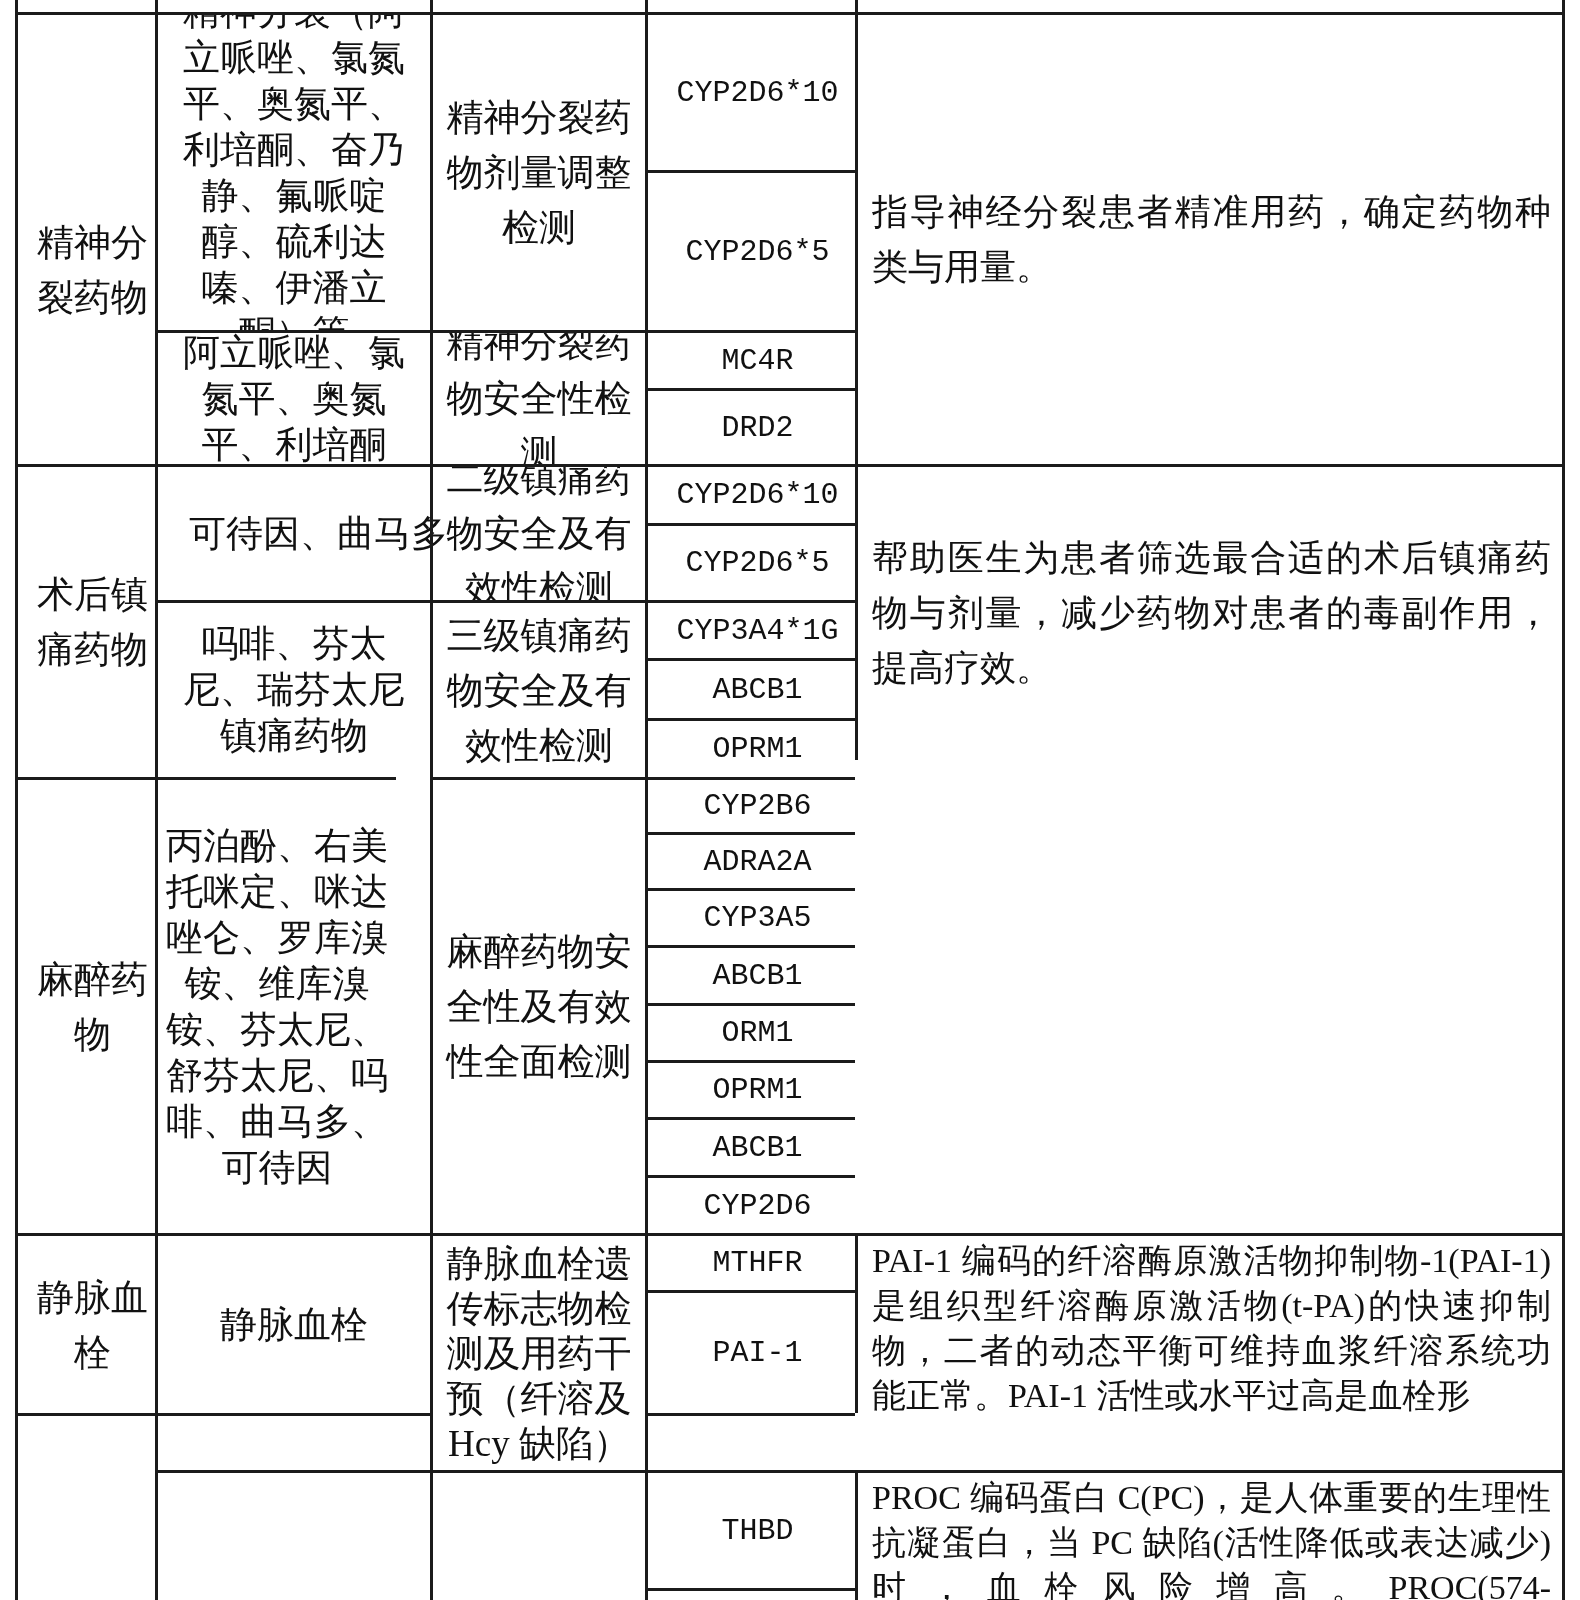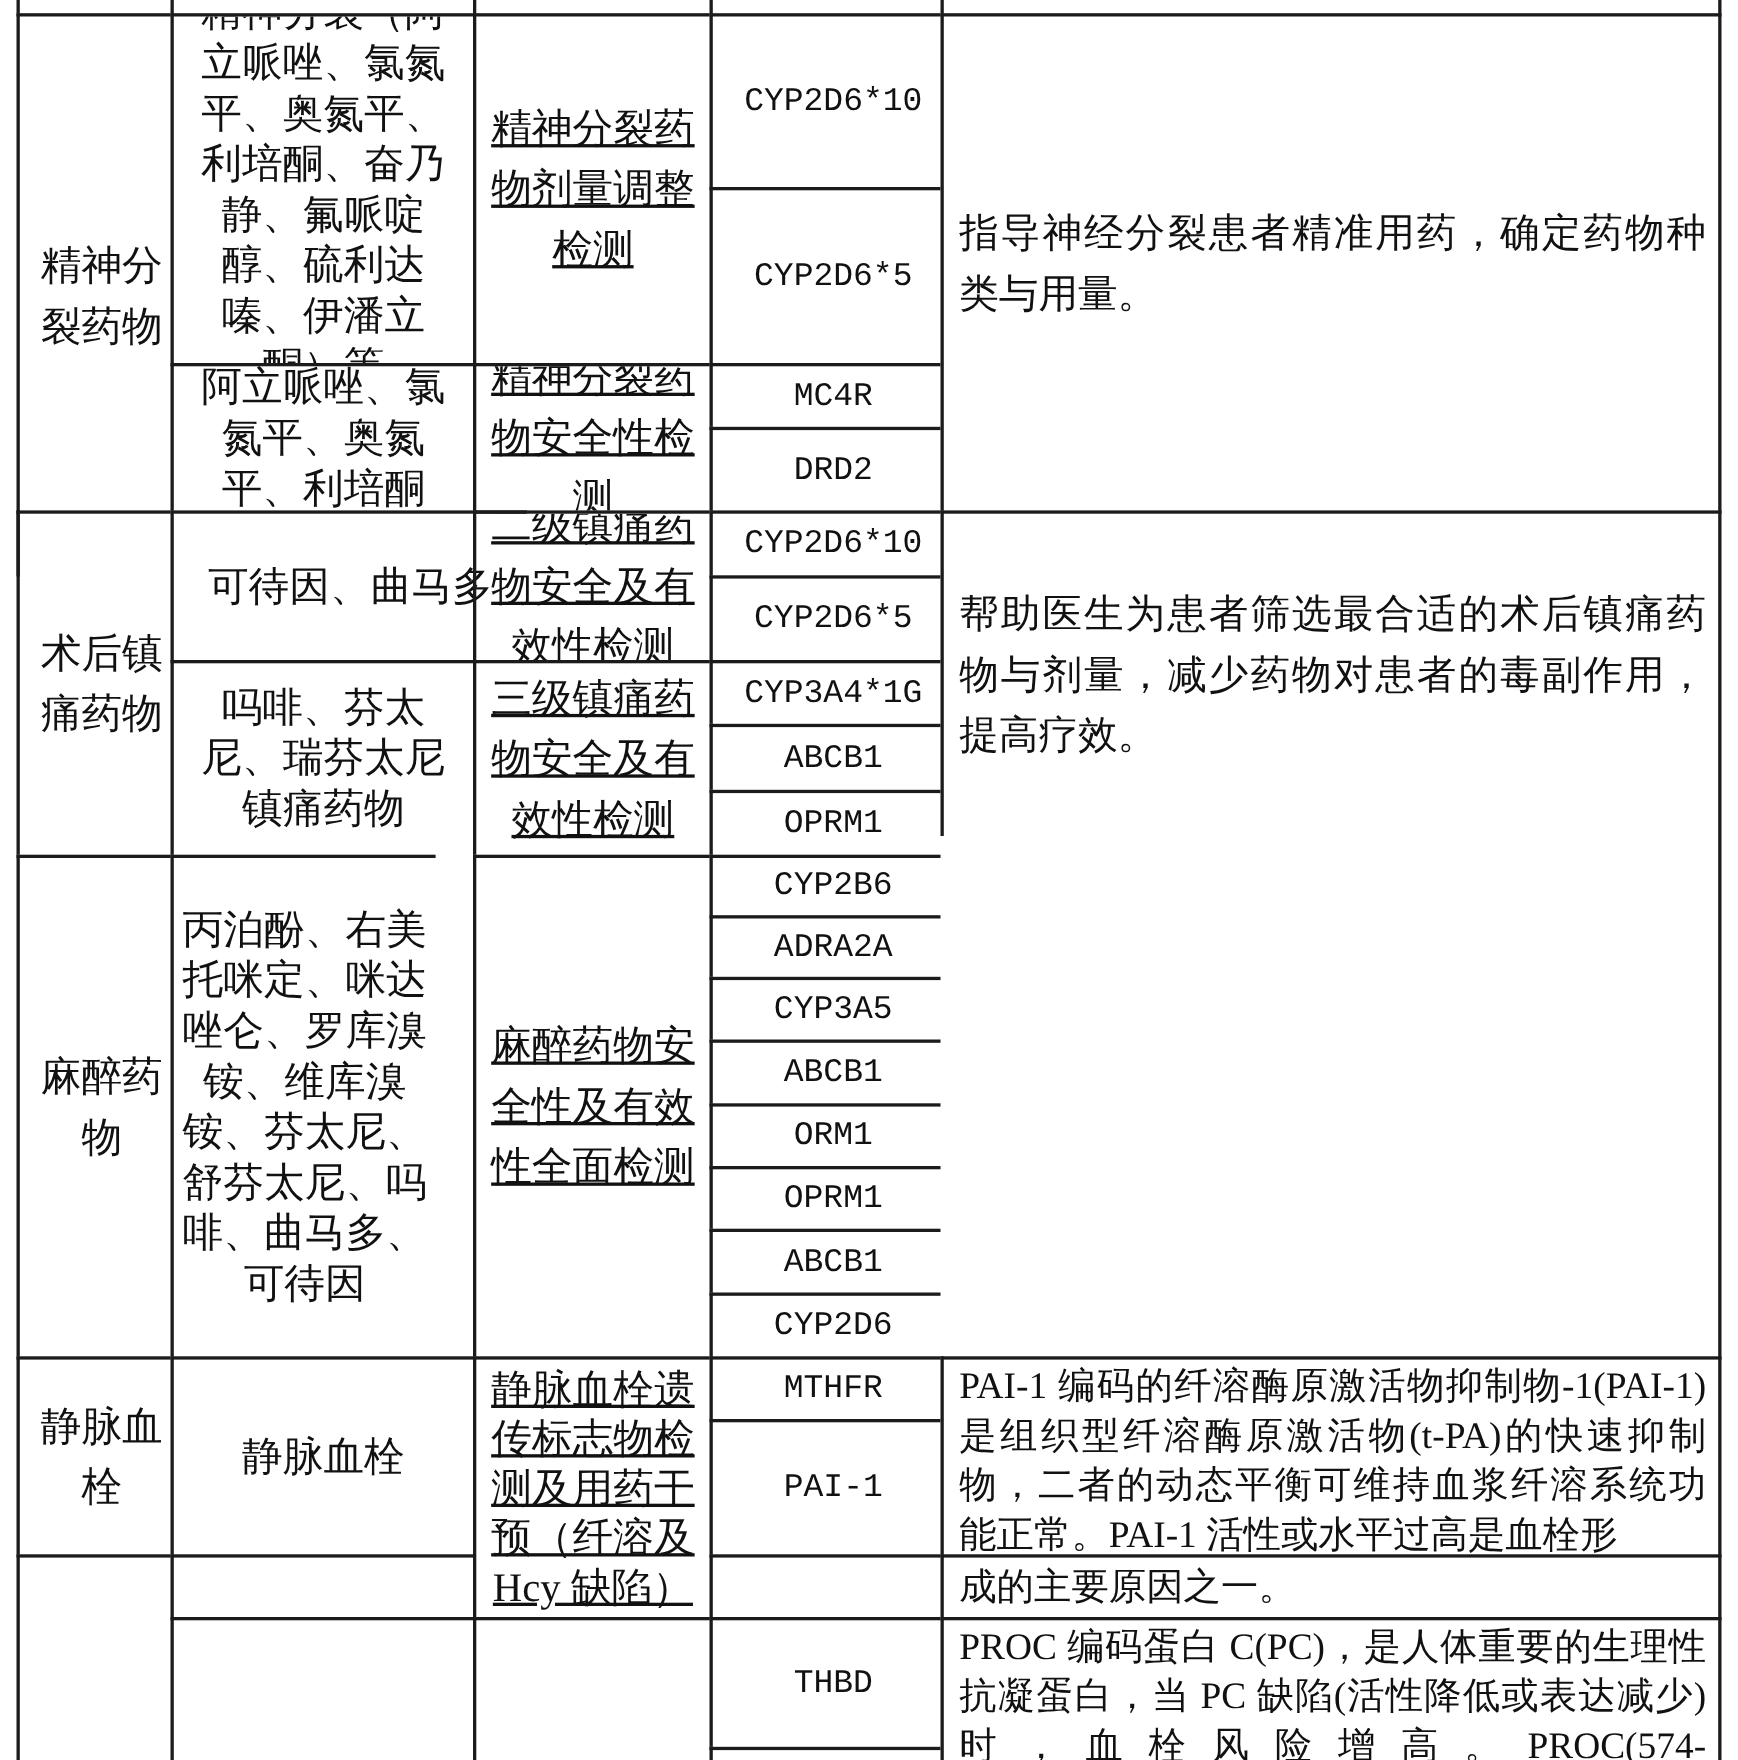--- a/index.html
+++ b/index.html
@@ -11,21 +11,21 @@
   }
   .cell {
     position:absolute; box-sizing:border-box;
     border-left:3px solid #1b1b1b; border-top:3px solid #1b1b1b;
     display:flex; align-items:center; justify-content:center;
     overflow:hidden; background:transparent;
   }
   .txt { width:100%; text-align:center;padding-left:12px; }
   .cat  .txt { font-size:37px; line-height:55px; }
   .drugs .txt { font-size:37px; line-height:46px; padding:0 8px; }
-  .test .txt { font-size:37px; line-height:55px; padding:0 6px;text-decoration:underline; }
+  .test .txt { font-size:37px; line-height:55px; padding:0 6px; }
   .gene .txt { font-family:"Liberation Mono","DejaVu Sans Mono",monospace; font-size:30px; }
   .desc .txt { font-size:36px; line-height:55px; text-align:justify; padding:0 14px; }
   .s4test .txt { line-height:45px; }
   .s4desc .txt { font-size:34px; line-height:45px; }
   .top-align { align-items:flex-start; }
   .top-align .txt { padding-top:2px; }
   .vline { position:absolute; background:#1b1b1b; }
 </style>
 </head>
 <body>
@@ -152,23 +152,20 @@
   <div class="cell gene" style="left:645px;top:1290px;width:210px;height:123px">
     <div class="txt">PAI-1</div>
   </div>
   <div class="cell desc s4desc top-align" style="left:855px;top:1233px;width:710px;height:180px">
     <div class="txt">PAI-1 编码的纤溶酶原激活物抑制物-1(PAI-1)是组织型纤溶酶原激活物(t-PA)的快速抑制物，二者的动态平衡可维持血浆纤溶系统功能正常。PAI-1 活性或水平过高是血栓形</div>
   </div>
 
   <div class="cell" style="left:15px;top:1413px;width:140px;height:217px"></div>
   <div class="cell" style="left:155px;top:1413px;width:275px;height:57px"></div>
   <div class="cell" style="left:645px;top:1413px;width:210px;height:57px"></div>
-  <div class="cell desc s4desc" style="left:855px;top:1413px;width:710px;height:57px">
-    <div class="txt">成的主要原因之一。</div>
-  </div>
 
   <div class="cell" style="left:155px;top:1470px;width:275px;height:160px"></div>
   <div class="cell" style="left:430px;top:1470px;width:215px;height:160px"></div>
   <div class="cell gene" style="left:645px;top:1470px;width:210px;height:118px">
     <div class="txt">THBD</div>
   </div>
   <div class="cell" style="left:645px;top:1588px;width:210px;height:42px"></div>
   <div class="cell desc s4desc top-align" style="left:855px;top:1470px;width:710px;height:160px">
     <div class="txt">PROC 编码蛋白 C(PC)，是人体重要的生理性抗凝蛋白，当 PC 缺陷(活性降低或表达减少)时，血栓风险增高。PROC(574-576delAAG)、</div>
   </div>

